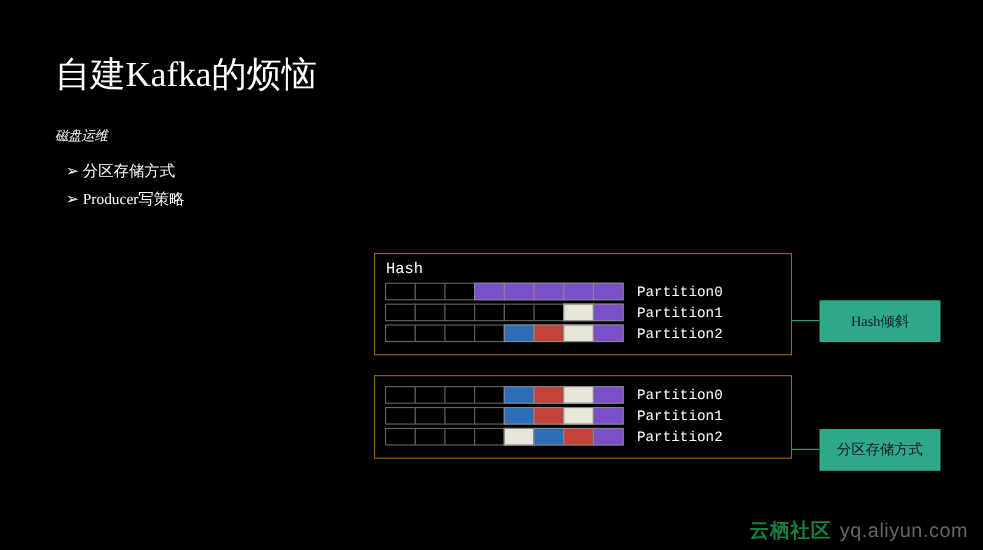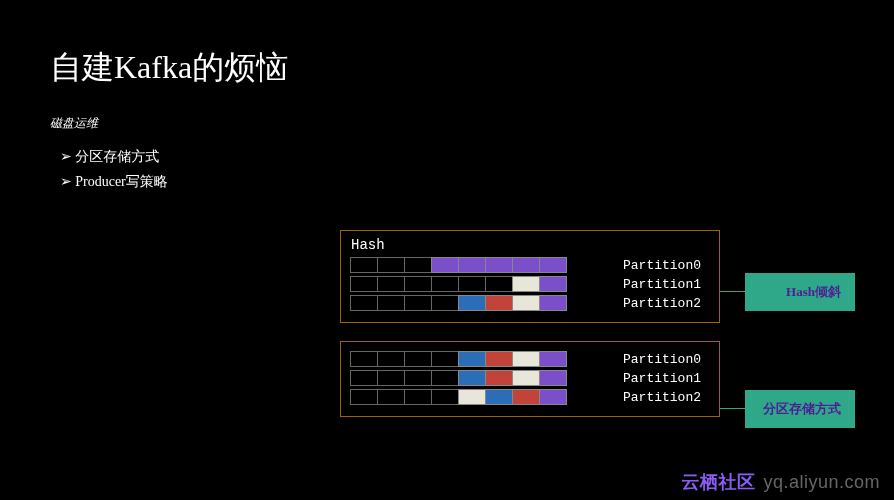--- a/index.html
+++ b/index.html
@@ -19,60 +19,59 @@
   .bullets li::before { content: "➢ "; }
 
   .diagram-area { position: absolute; left: 340px; top: 230px; }
   .section {
     border: 1px solid #a16207;
     padding: 6px 10px 8px 10px;
     margin-bottom: 18px;
     width: 380px;
   }
   .section-label { font-size: 14px; margin-bottom: 4px; font-family: "Courier New", monospace; }
-  .row { display: flex; align-items: center; margin: 3px 0; gap: 44px; }
+  .row { display: flex; align-items: center; margin: 3px 0; }
   .cells { display: flex; }
   .cell {
     width: 28px;
     height: 16px;
     border: 1px solid #888;
     margin-left: -1px;
   }
   .cell.empty { background: #000; border-color: #666; }
   .cell.purple { background: #7b4fc9; }
   .cell.blue { background: #2c6db8; }
   .cell.red { background: #c2433a; }
   .cell.white { background: #e8e6d8; }
   .plab { margin-left: 12px; font-size: 13px; font-family: "Courier New", monospace; }
 
   .tags { position: absolute; left: 745px; top: 255px; }
   .tag {
     background: #2fa88a;
-    color: #4c1d95;
+    color: #0f172a;
     font-size: 13px;
     padding: 10px 14px;
-    text-align: right;
+    text-align: center;
     width: 110px;
-    font-weight: bold;
   }
   .tag-line {
     position: absolute;
     border-top: 1px solid #2fa88a;
     height: 0;
   }
   .watermark {
     position: absolute;
     bottom: 6px;
     right: 14px;
     color: #666;
     font-size: 18px;
     font-family: Arial, sans-serif;
     letter-spacing: 0.5px;
   }
-  .watermark .cn { font-weight: bold; color: #8b5cf6; margin-right: 8px; }
+  .watermark .cn { font-weight: bold; color: #15803d; margin-right: 8px; }
 </style>
 </head>
 <body>
 
 <div class="slide">
   <h1 class="title">自建Kafka的烦恼</h1>
   <div class="subtitle">磁盘运维</div>
   <ul class="bullets" id="bullets">
       <li>分区存储方式</li>
       <li>Producer写策略</li>

